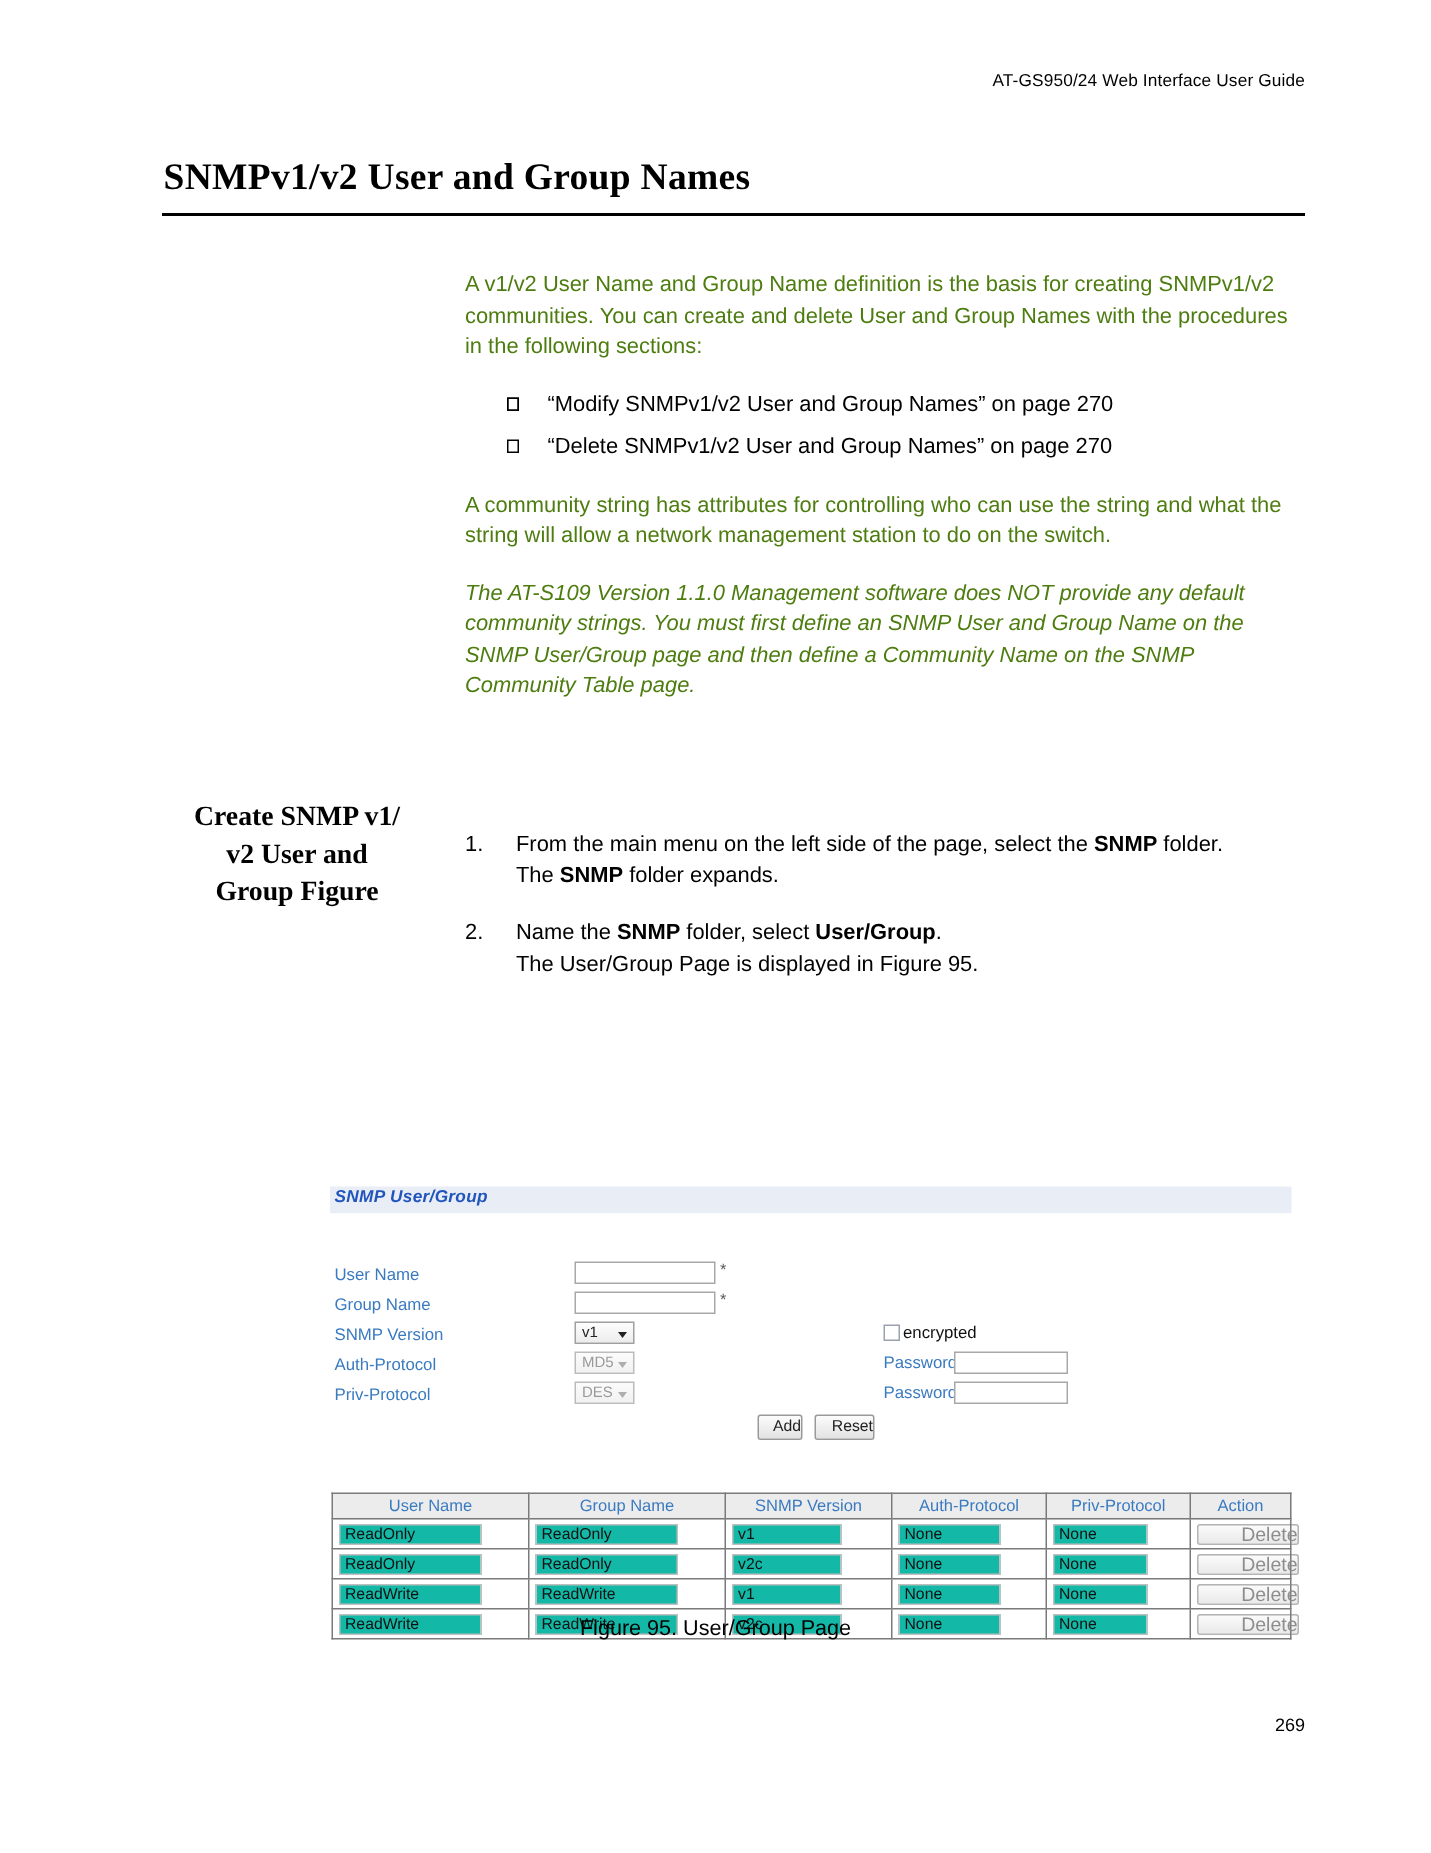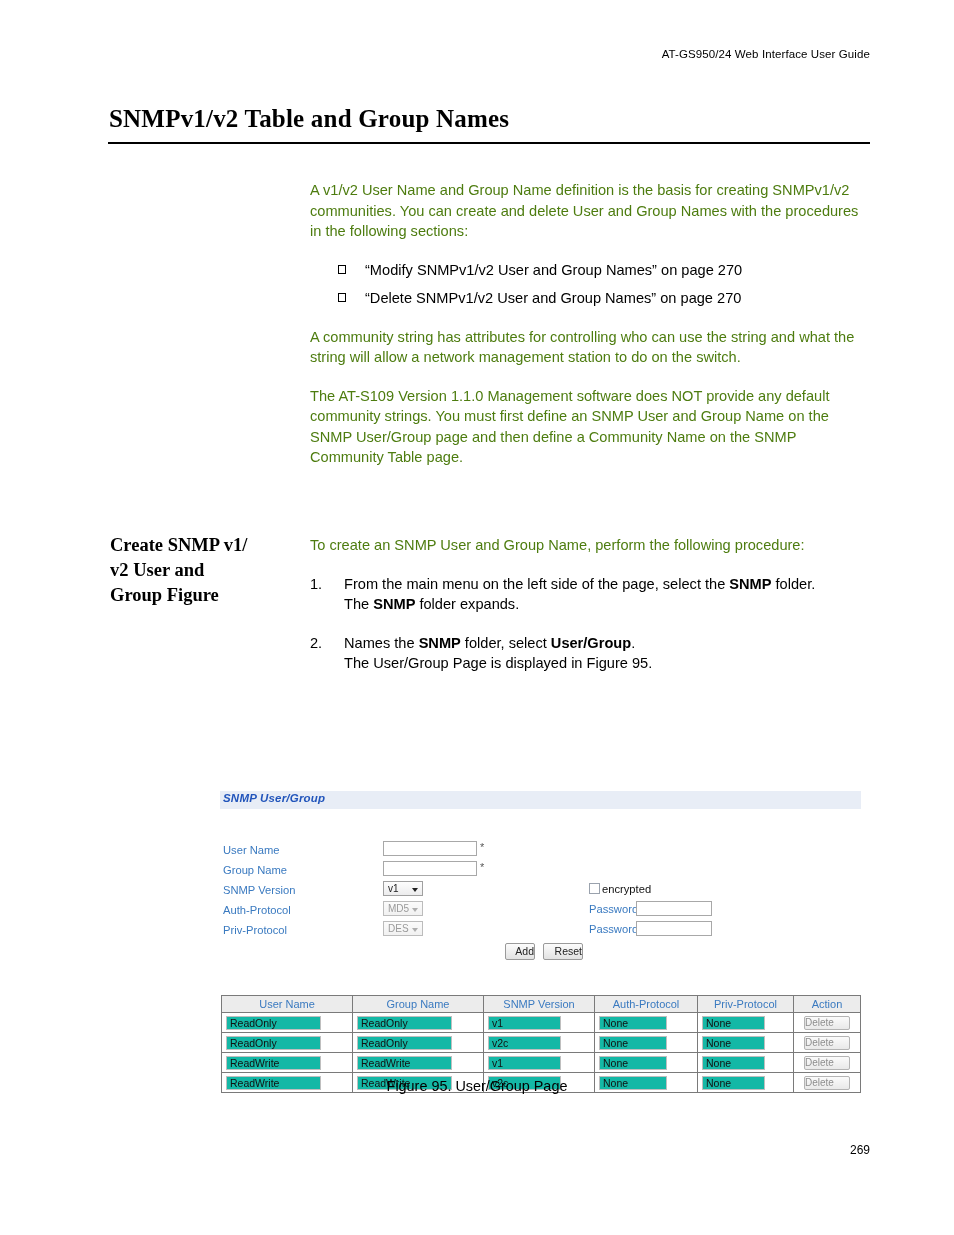--- a/index.html
+++ b/index.html
@@ -54,21 +54,21 @@
     left: 310px;
     top: 180px;
     width: 562px;
   }
   .para {
     font-size: 14.6px;
     line-height: 20.5px;
     color: #4d7c0f;
     margin: 0 0 18px 0;
   }
-  .para.tight { margin-bottom: 0; }
+  .para.tight { margin-bottom: 0; font-style: italic; }
 
   
   .bullet-list {
     margin: 0 0 18px 0;
     padding: 0;
     list-style: none;
   }
   .bullet-list li {
     position: relative;
     padding-left: 55px;
@@ -85,21 +85,21 @@
     border: 1.6px solid #000;
     box-sizing: border-box;
   }
 
   
   .sidehead {
     position: absolute;
     left: 110px;
     top: 533px;
     width: 176px;
-    text-align: left;
+    text-align: center;
     font-family: "Liberation Serif", serif;
     font-weight: bold;
     font-size: 18.5px;
     line-height: 25px;
     color: #000;
   }
 
   
   .proc-col {
     position: absolute;
@@ -280,26 +280,26 @@
     line-height: 13px;
     padding: 0 3px;
     box-sizing: border-box;
     width: 78%;
   }
   .cell-box.narrow { width: 72%; }
   .del-btn {
     border: 1px solid #b4b4b4;
     border-radius: 2px;
     background: linear-gradient(#fbfbfb, #e9e9e9);
-    font-size: 10px;
+    font-size: 13px;
     color: #8d8d8d;
     height: 14px;
     line-height: 12px;
-    text-align: left;
-    width: 46px;
+    text-align: right;
+    width: 68px;
     margin: 0 auto;
     box-sizing: border-box;
   }
 
   
   .fig-caption {
     position: absolute;
     left: 0;
     top: 1078px;
     width: 954px;
@@ -315,21 +315,21 @@
     top: 1143px;
     font-size: 12px;
     color: #000;
   }
 </style>
 </head>
 <body>
 
 <div class="page-header">AT-GS950/24  Web Interface User Guide</div>
 
-<div class="chapter-title">SNMPv1/v2 Table and Group Names</div>
+<div class="chapter-title">SNMPv1/v2 User and Group Names</div>
 <div class="title-rule"></div>
 
 <div class="body-col">
   <p class="para">A v1/v2 User Name and Group Name definition is the basis for creating SNMPv1/v2 communities. You can create and delete User and Group Names with the procedures in the following sections:</p>
 
   <ul class="bullet-list">
     <li>
       <span class="bullet-glyph"></span>
     </li>
     <li>
@@ -346,31 +346,30 @@
   <p class="para tight">The AT-S109 Version 1.1.0  Management software does NOT provide any default community strings. You must first define an SNMP User and Group Name on the SNMP User/Group page and then define a Community Name on the SNMP Community Table page.</p>
 </div>
 
 <div class="sidehead">
   <div>Create SNMP v1/</div>
   <div>v2 User and</div>
   <div>Group Figure</div>
 </div>
 
 <div class="proc-col">
-  <p class="para tight">To create an SNMP User and Group Name, perform the following procedure:</p>
 
   <ol class="steps">
     <li>
       <span class="step-num">1.</span>
       <span>From the main menu on the left side of the page, select the </span><b>SNMP</b><span> folder.</span><br>
       <span>The </span><b>SNMP</b><span> folder expands.</span>
     </li>
     <li>
       <span class="step-num">2.</span>
-      <span>Names the </span><b>SNMP</b><span> folder, select </span><b>User/Group</b><span>.</span><br>
+      <span>Name the </span><b>SNMP</b><span> folder, select </span><b>User/Group</b><span>.</span><br>
       <span>The User/Group Page is displayed in Figure 95.</span>
     </li>
   </ol>
 </div>
 
 <div class="figure-wrap">
 
   <div class="panel-bar">
     <span class="panel-bar-title">SNMP User/Group</span>
   </div>

